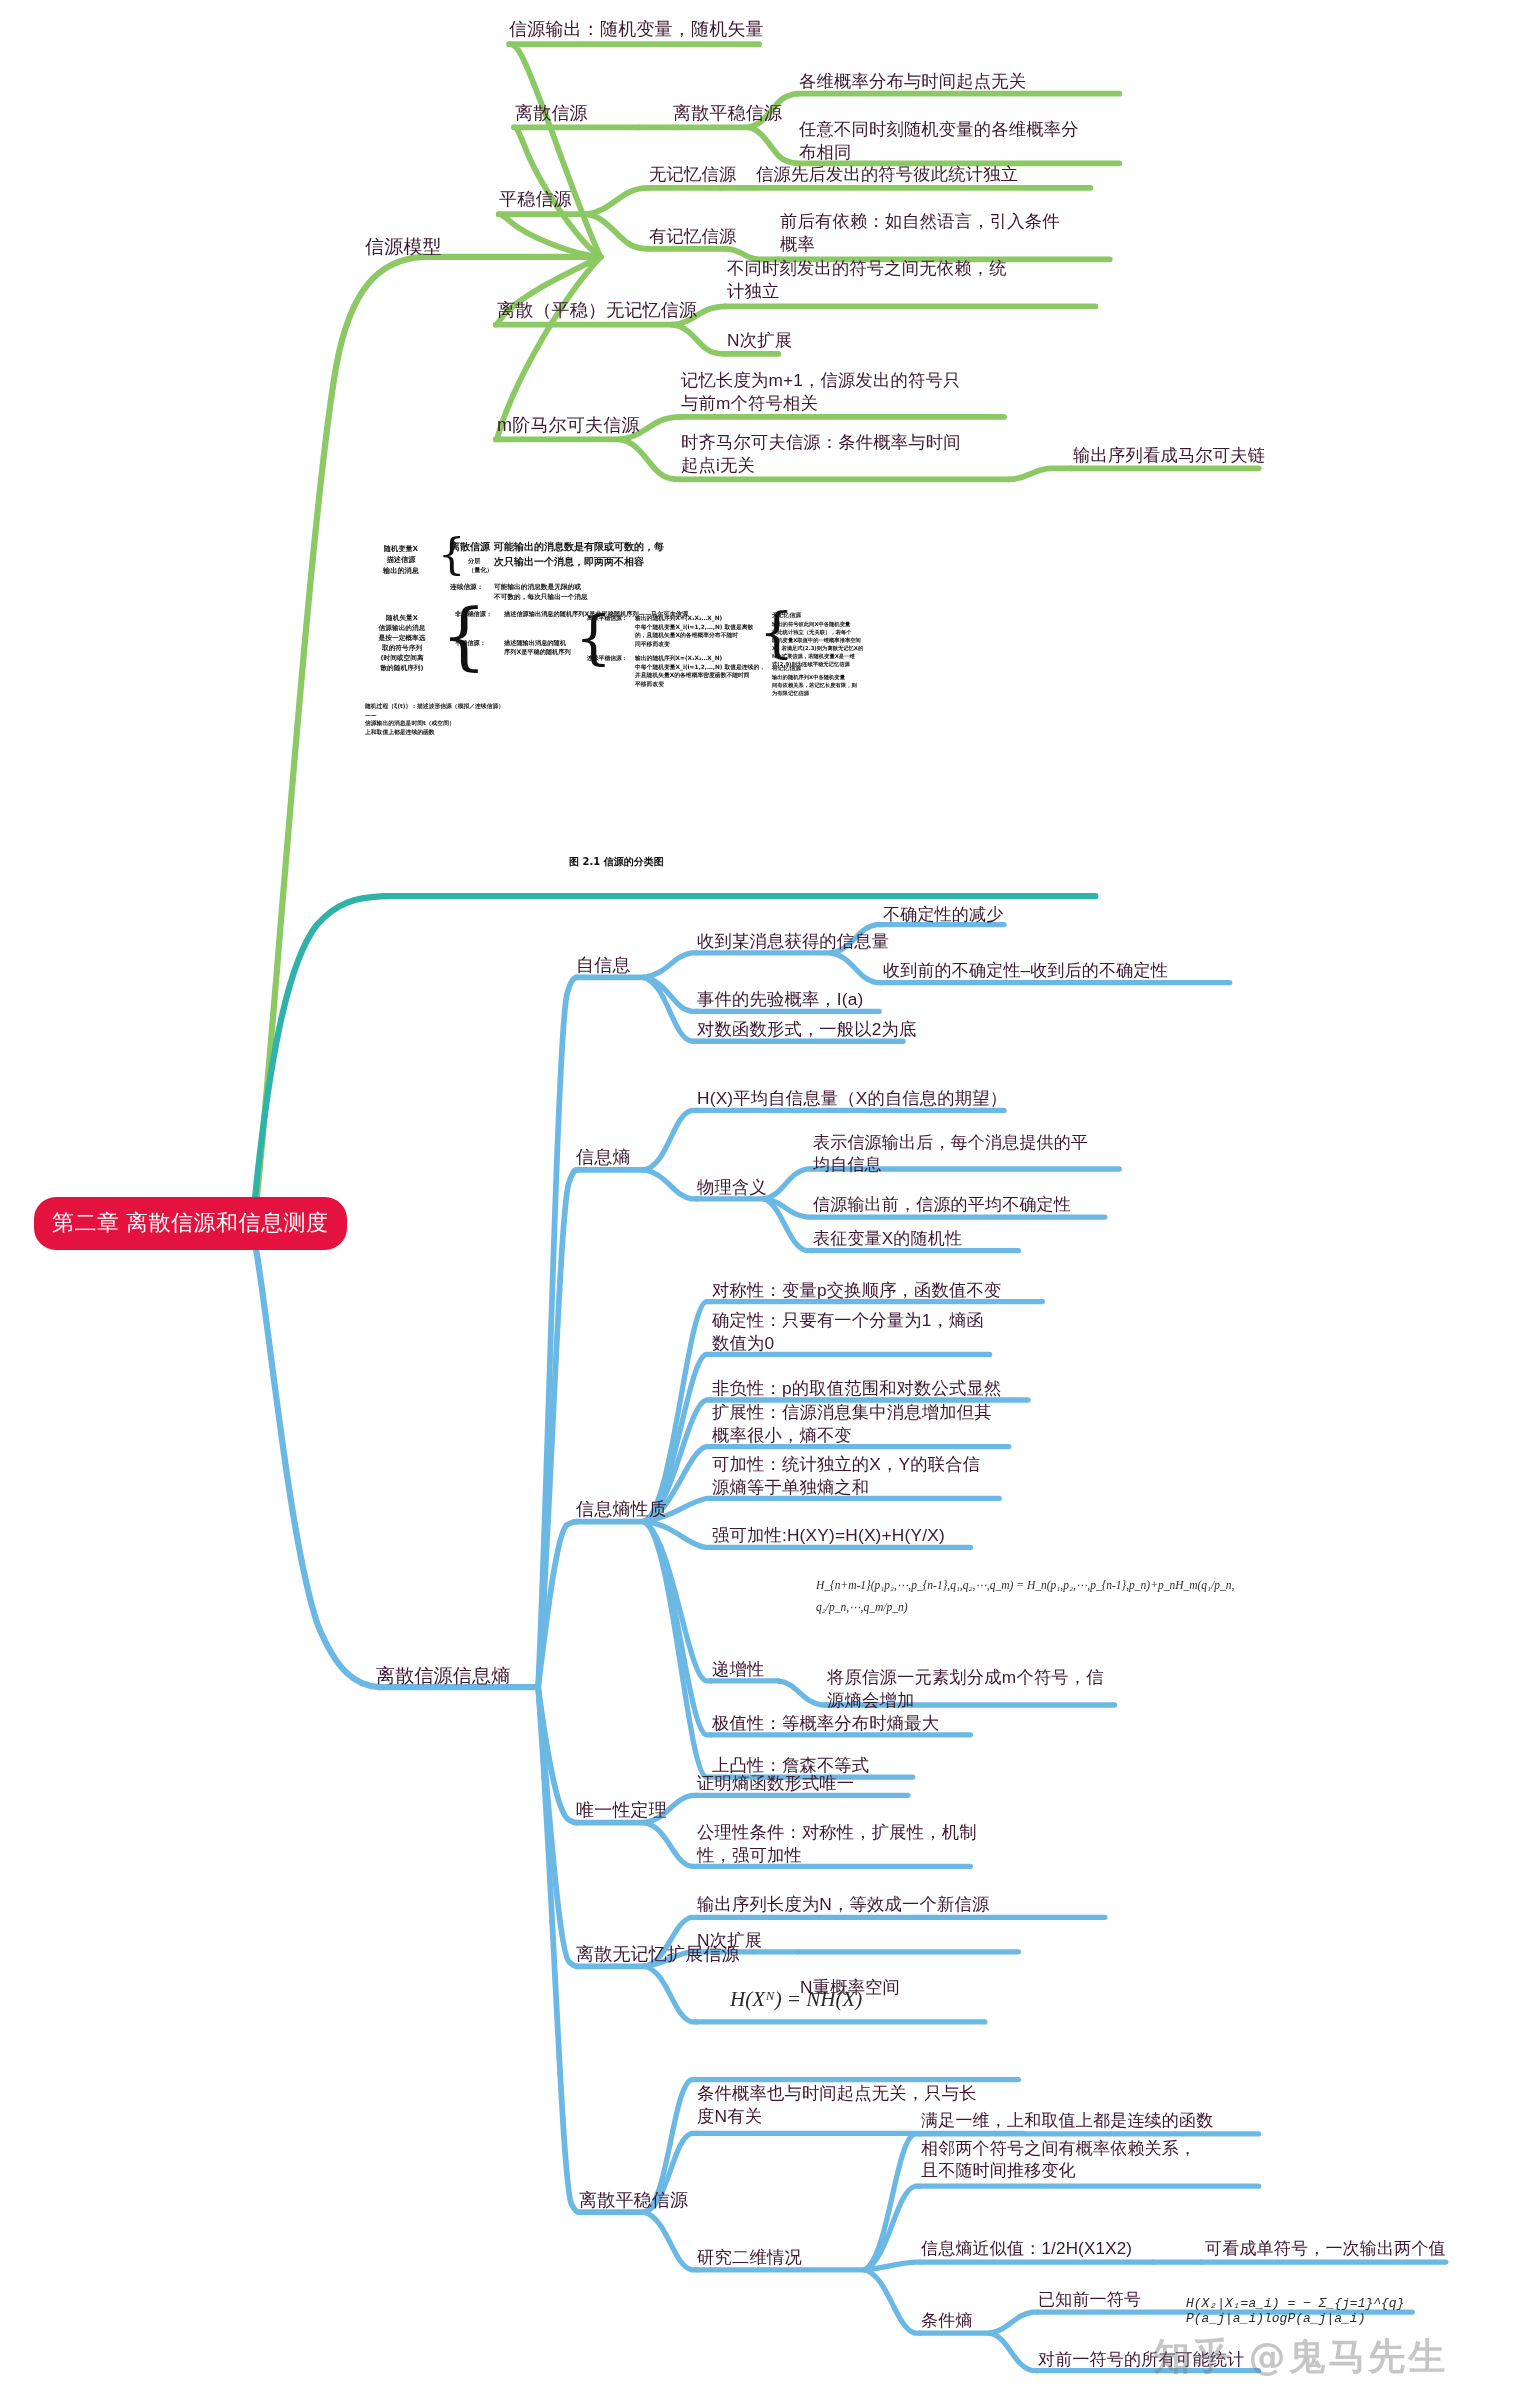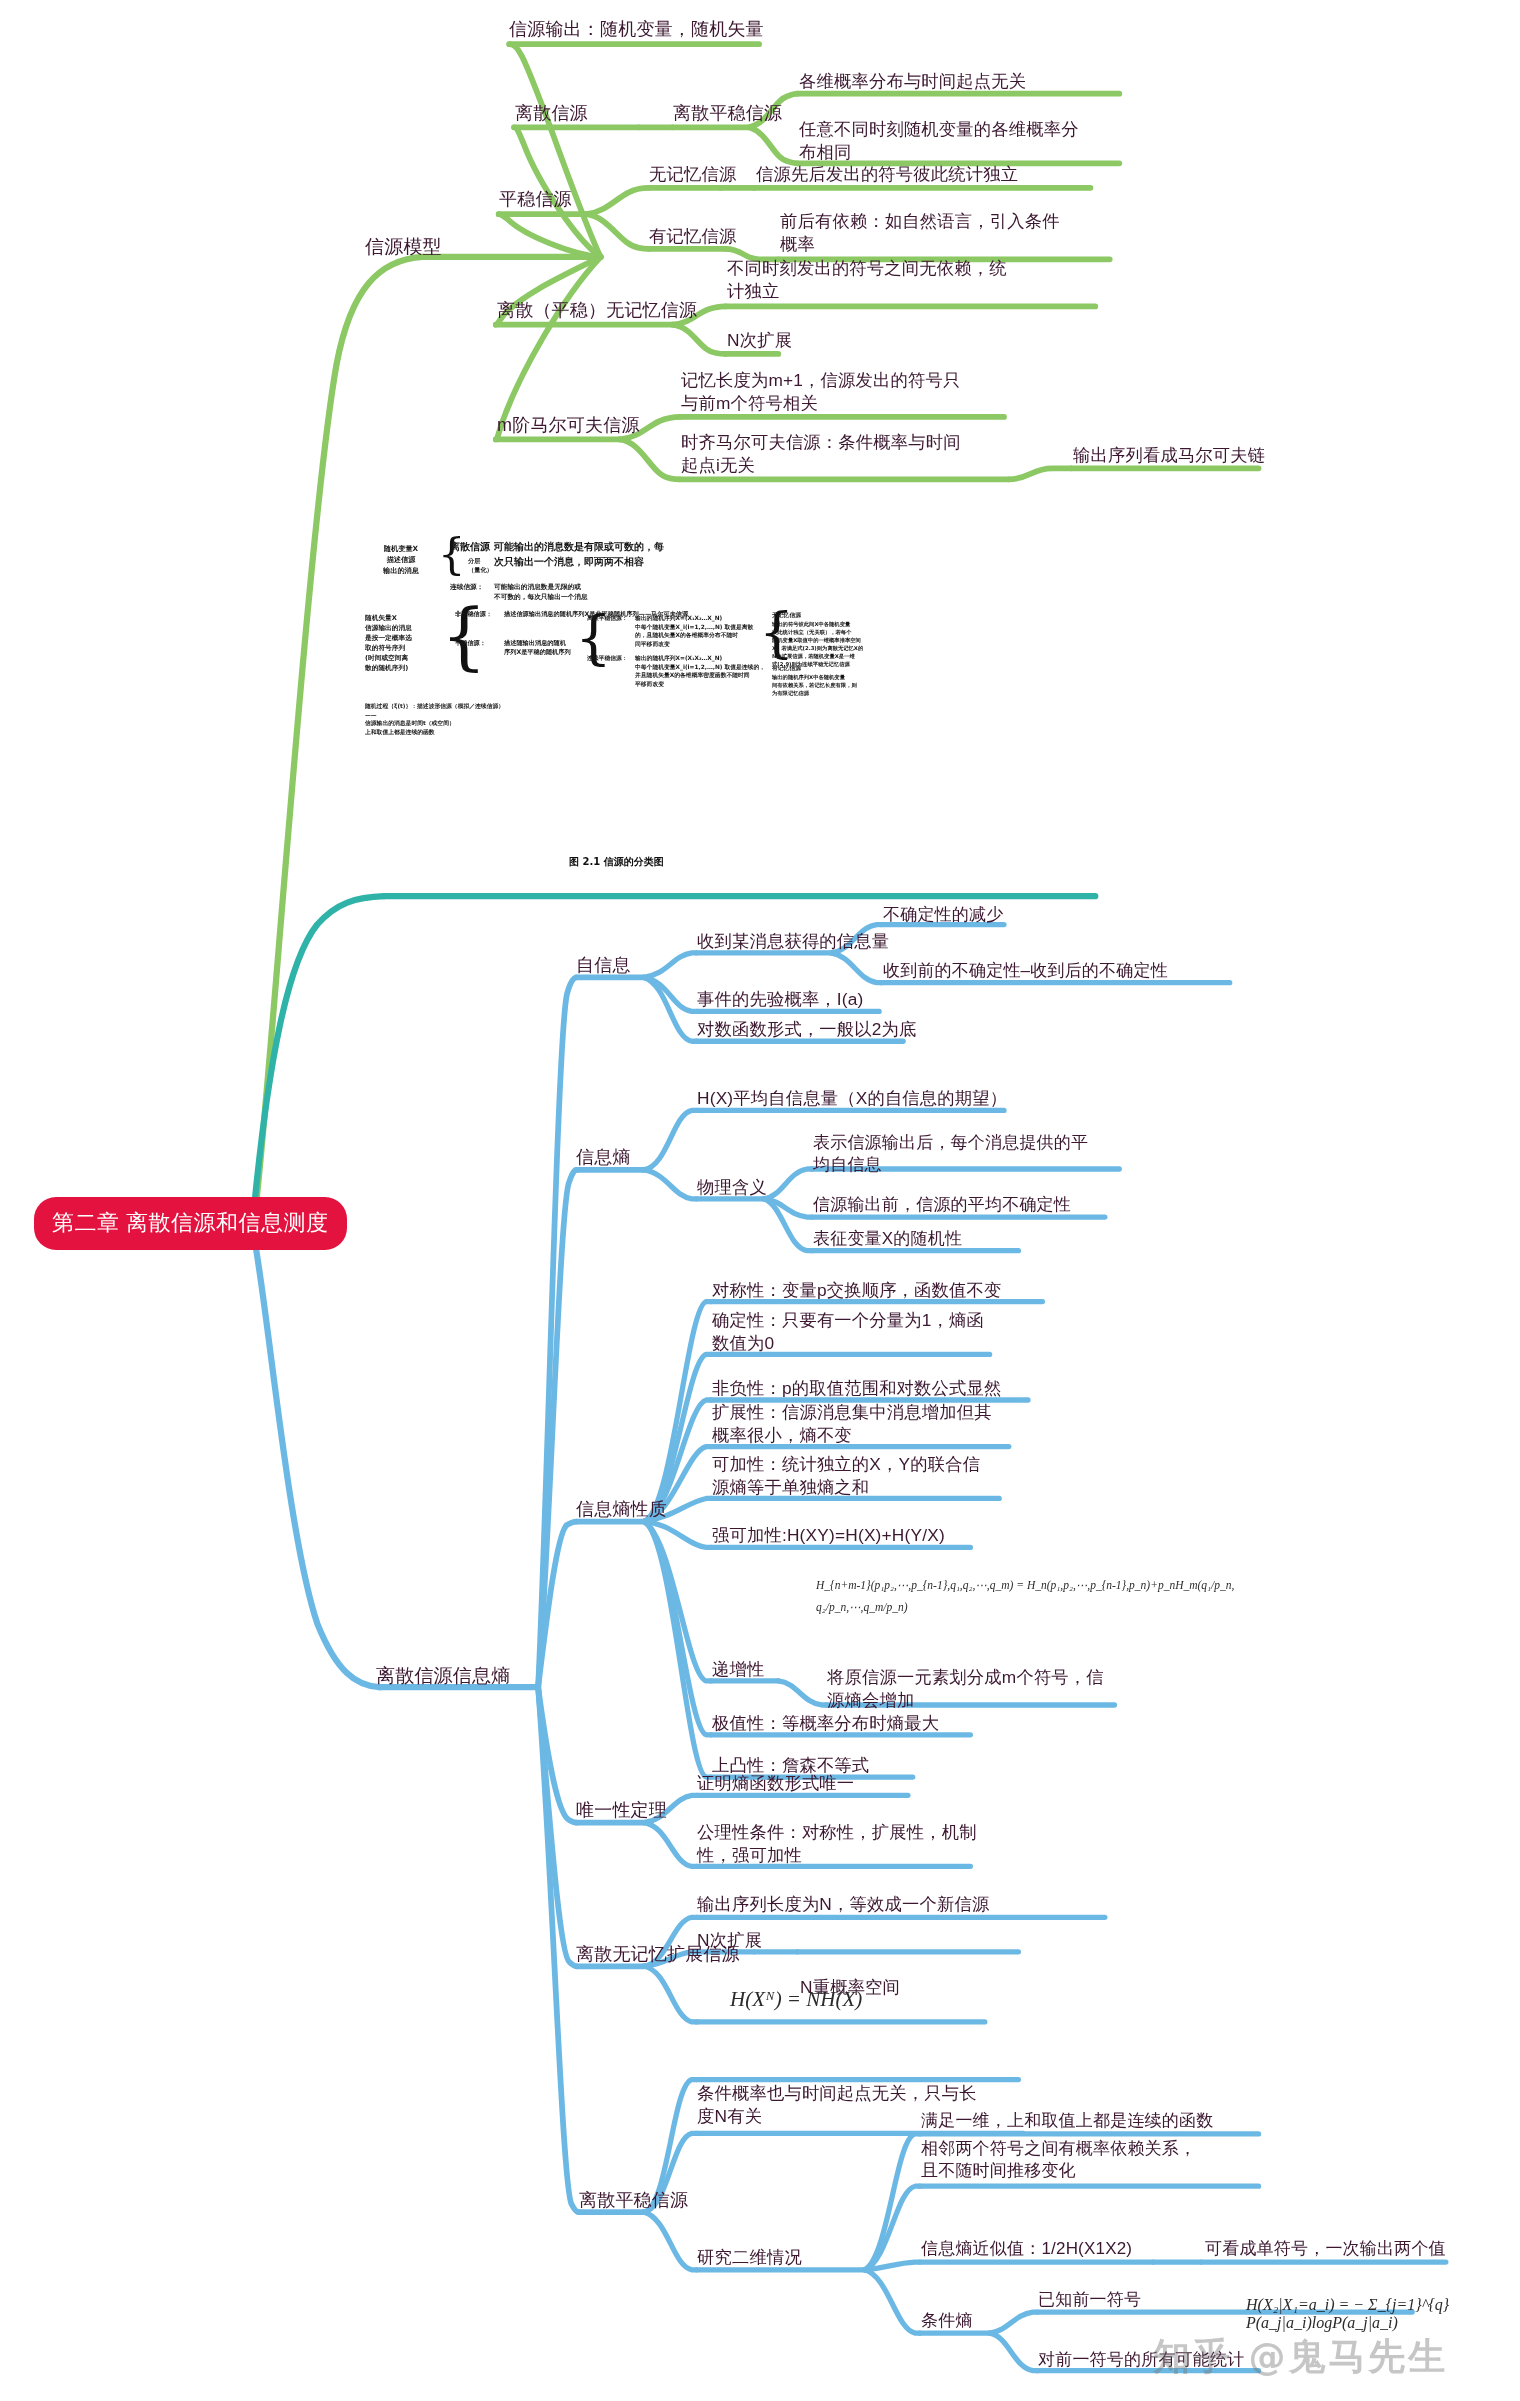--- a/index.html
+++ b/index.html
@@ -307,21 +307,21 @@
     <div class="brace" style="left:73px; top:19px; font-size:43px; line-height:0.78;">{</div>
     <div class="figtxt" style="left:85px; top:20px; font-size:10px;">离散信源：</div>
     <div class="figtxt" style="left:129px; top:20px; font-size:10px;">可能输出的消息数是有限或可数的，每
 次只输出一个消息，即两两不相容</div>
     <div class="figtxt" style="left:103px; top:37px; font-size:6.2px;">分层
 （量化）</div>
     <div class="figtxt" style="left:85px; top:63px; font-size:6.7px;">连续信源：</div>
     <div class="figtxt" style="left:129px; top:63px; font-size:6.7px;">可能输出的消息数是无限的或
 不可数的，每次只输出一个消息</div>
 
-    <div class="figtxt" style="left:0px; top:94px; font-size:6.7px; text-align:left; width:74px;">随机矢量X
+    <div class="figtxt" style="left:0px; top:94px; font-size:6.7px; text-align:center; width:74px;">随机矢量X
 信源输出的消息
 是按一定概率选
 取的符号序列
 (时间或空间离
 散的随机序列)</div>
     <div class="brace" style="left:76px; top:89px; font-size:72px; line-height:0.78;">{</div>
     <div class="figtxt" style="left:90px; top:90px; font-size:6.2px;">非平稳信源：</div>
     <div class="figtxt" style="left:139px; top:90px; font-size:6.2px;">描述信源输出消息的随机序列X是非平稳随机序列——马尔可夫信源</div>
     <div class="figtxt" style="left:90px; top:119px; font-size:6.2px;">平稳信源：</div>
     <div class="figtxt" style="left:139px; top:119px; font-size:6.2px;">描述随输出消息的随机
@@ -406,19 +406,19 @@
   <div class="node lvl3" style="left:697px; top:2082px; width:327px;">条件概率也与时间起点无关，只与长
 度N有关</div>
   <div class="node lvl3" style="left:697px; top:2246px;">研究二维情况</div>
   <div class="node lvl4" style="left:921px; top:2110px;">满足一维，上和取值上都是连续的函数</div>
   <div class="node lvl4" style="left:921px; top:2138px; width:336px;">相邻两个符号之间有概率依赖关系，
 且不随时间推移变化</div>
   <div class="node lvl4" style="left:921px; top:2238px;">信息熵近似值：1/2H(X1X2)</div>
   <div class="node lvl4" style="left:1205px; top:2238px;">可看成单符号，一次输出两个值</div>
   <div class="node lvl4" style="left:921px; top:2310px;">条件熵</div>
   <div class="node lvl4" style="left:1038px; top:2289px;">已知前一符号</div>
-  <div class="formula" style="left:1246px; top:2296px; font-size:16px;">H(X₂|X₁=a_i) = − Σ_{j=1}^{q} P(a_j|a_i)logP(a_j|a_i)</div>
+  <div class="formula" style="left:1186px; top:2296px; font-size:13px;font-family:Liberation Mono, monospace;">H(X₂|X₁=a_i) = − Σ_{j=1}^{q} P(a_j|a_i)logP(a_j|a_i)</div>
   <div class="node lvl4" style="left:1038px; top:2349px;">对前一符号的所有可能统计</div>
 
   <div class="watermark" style="left:1153px; top:2332px;">知乎 @鬼马先生</div>
 
 </div>
 
 
 </body></html>

